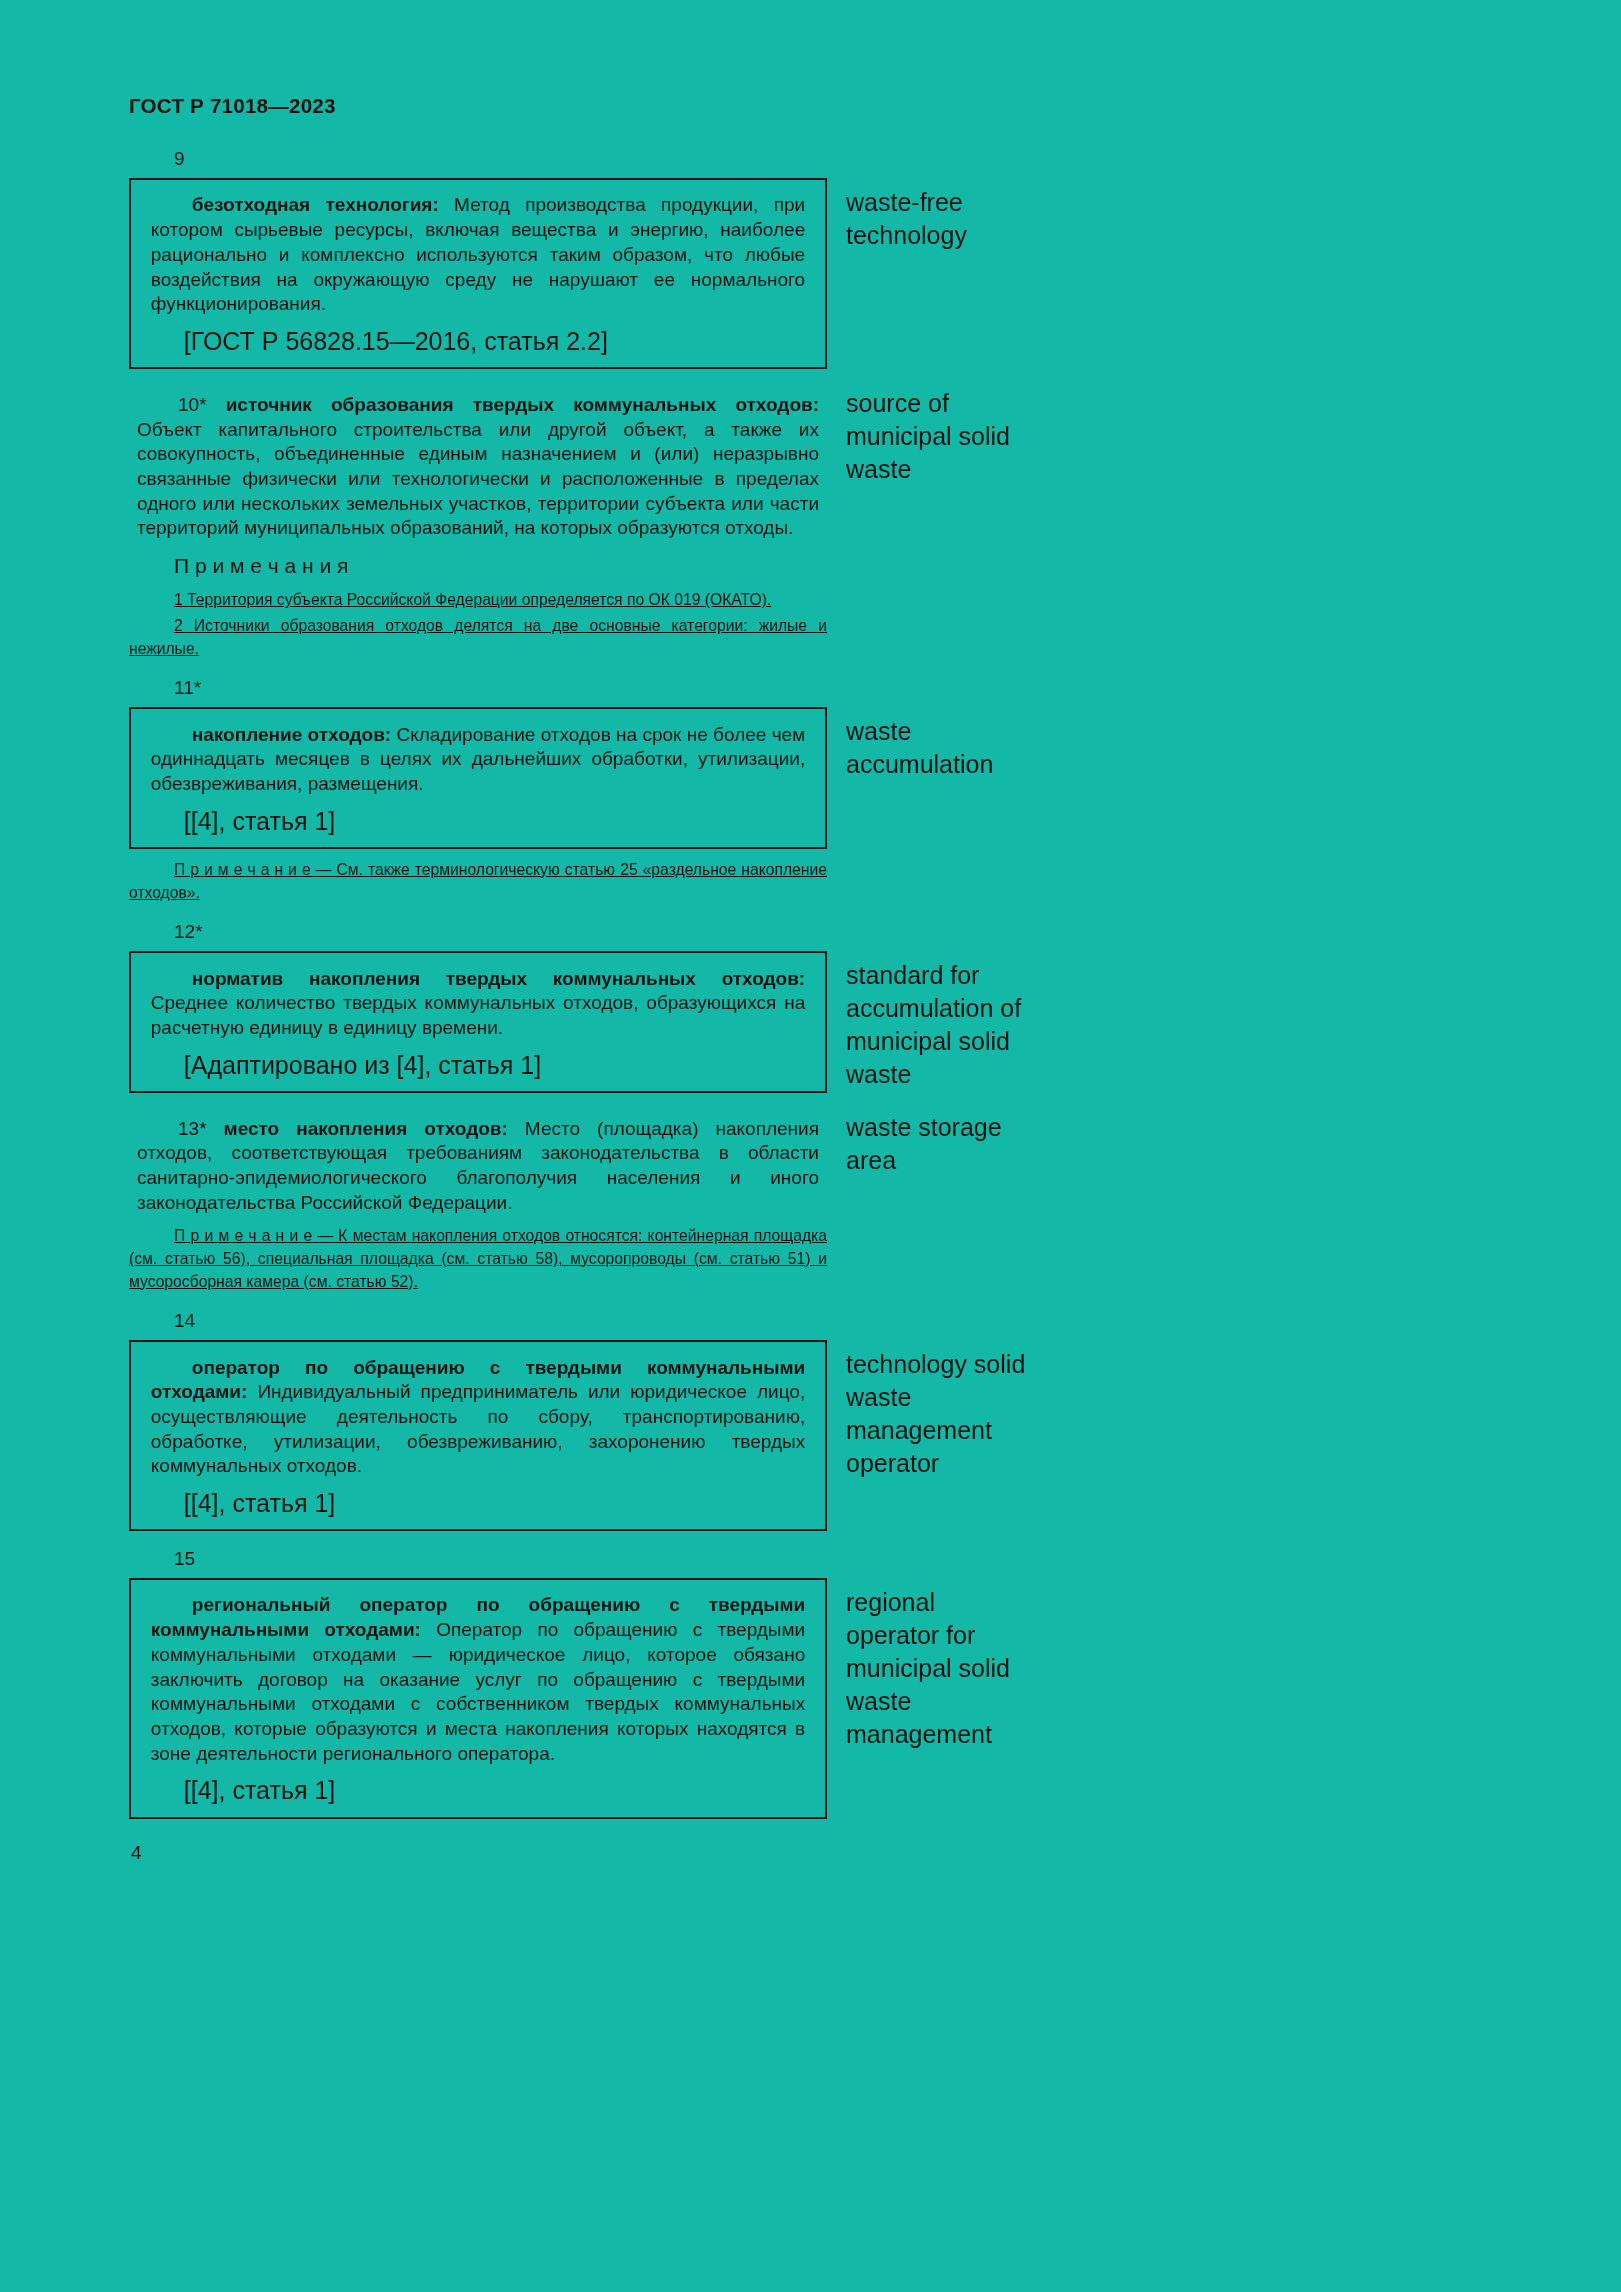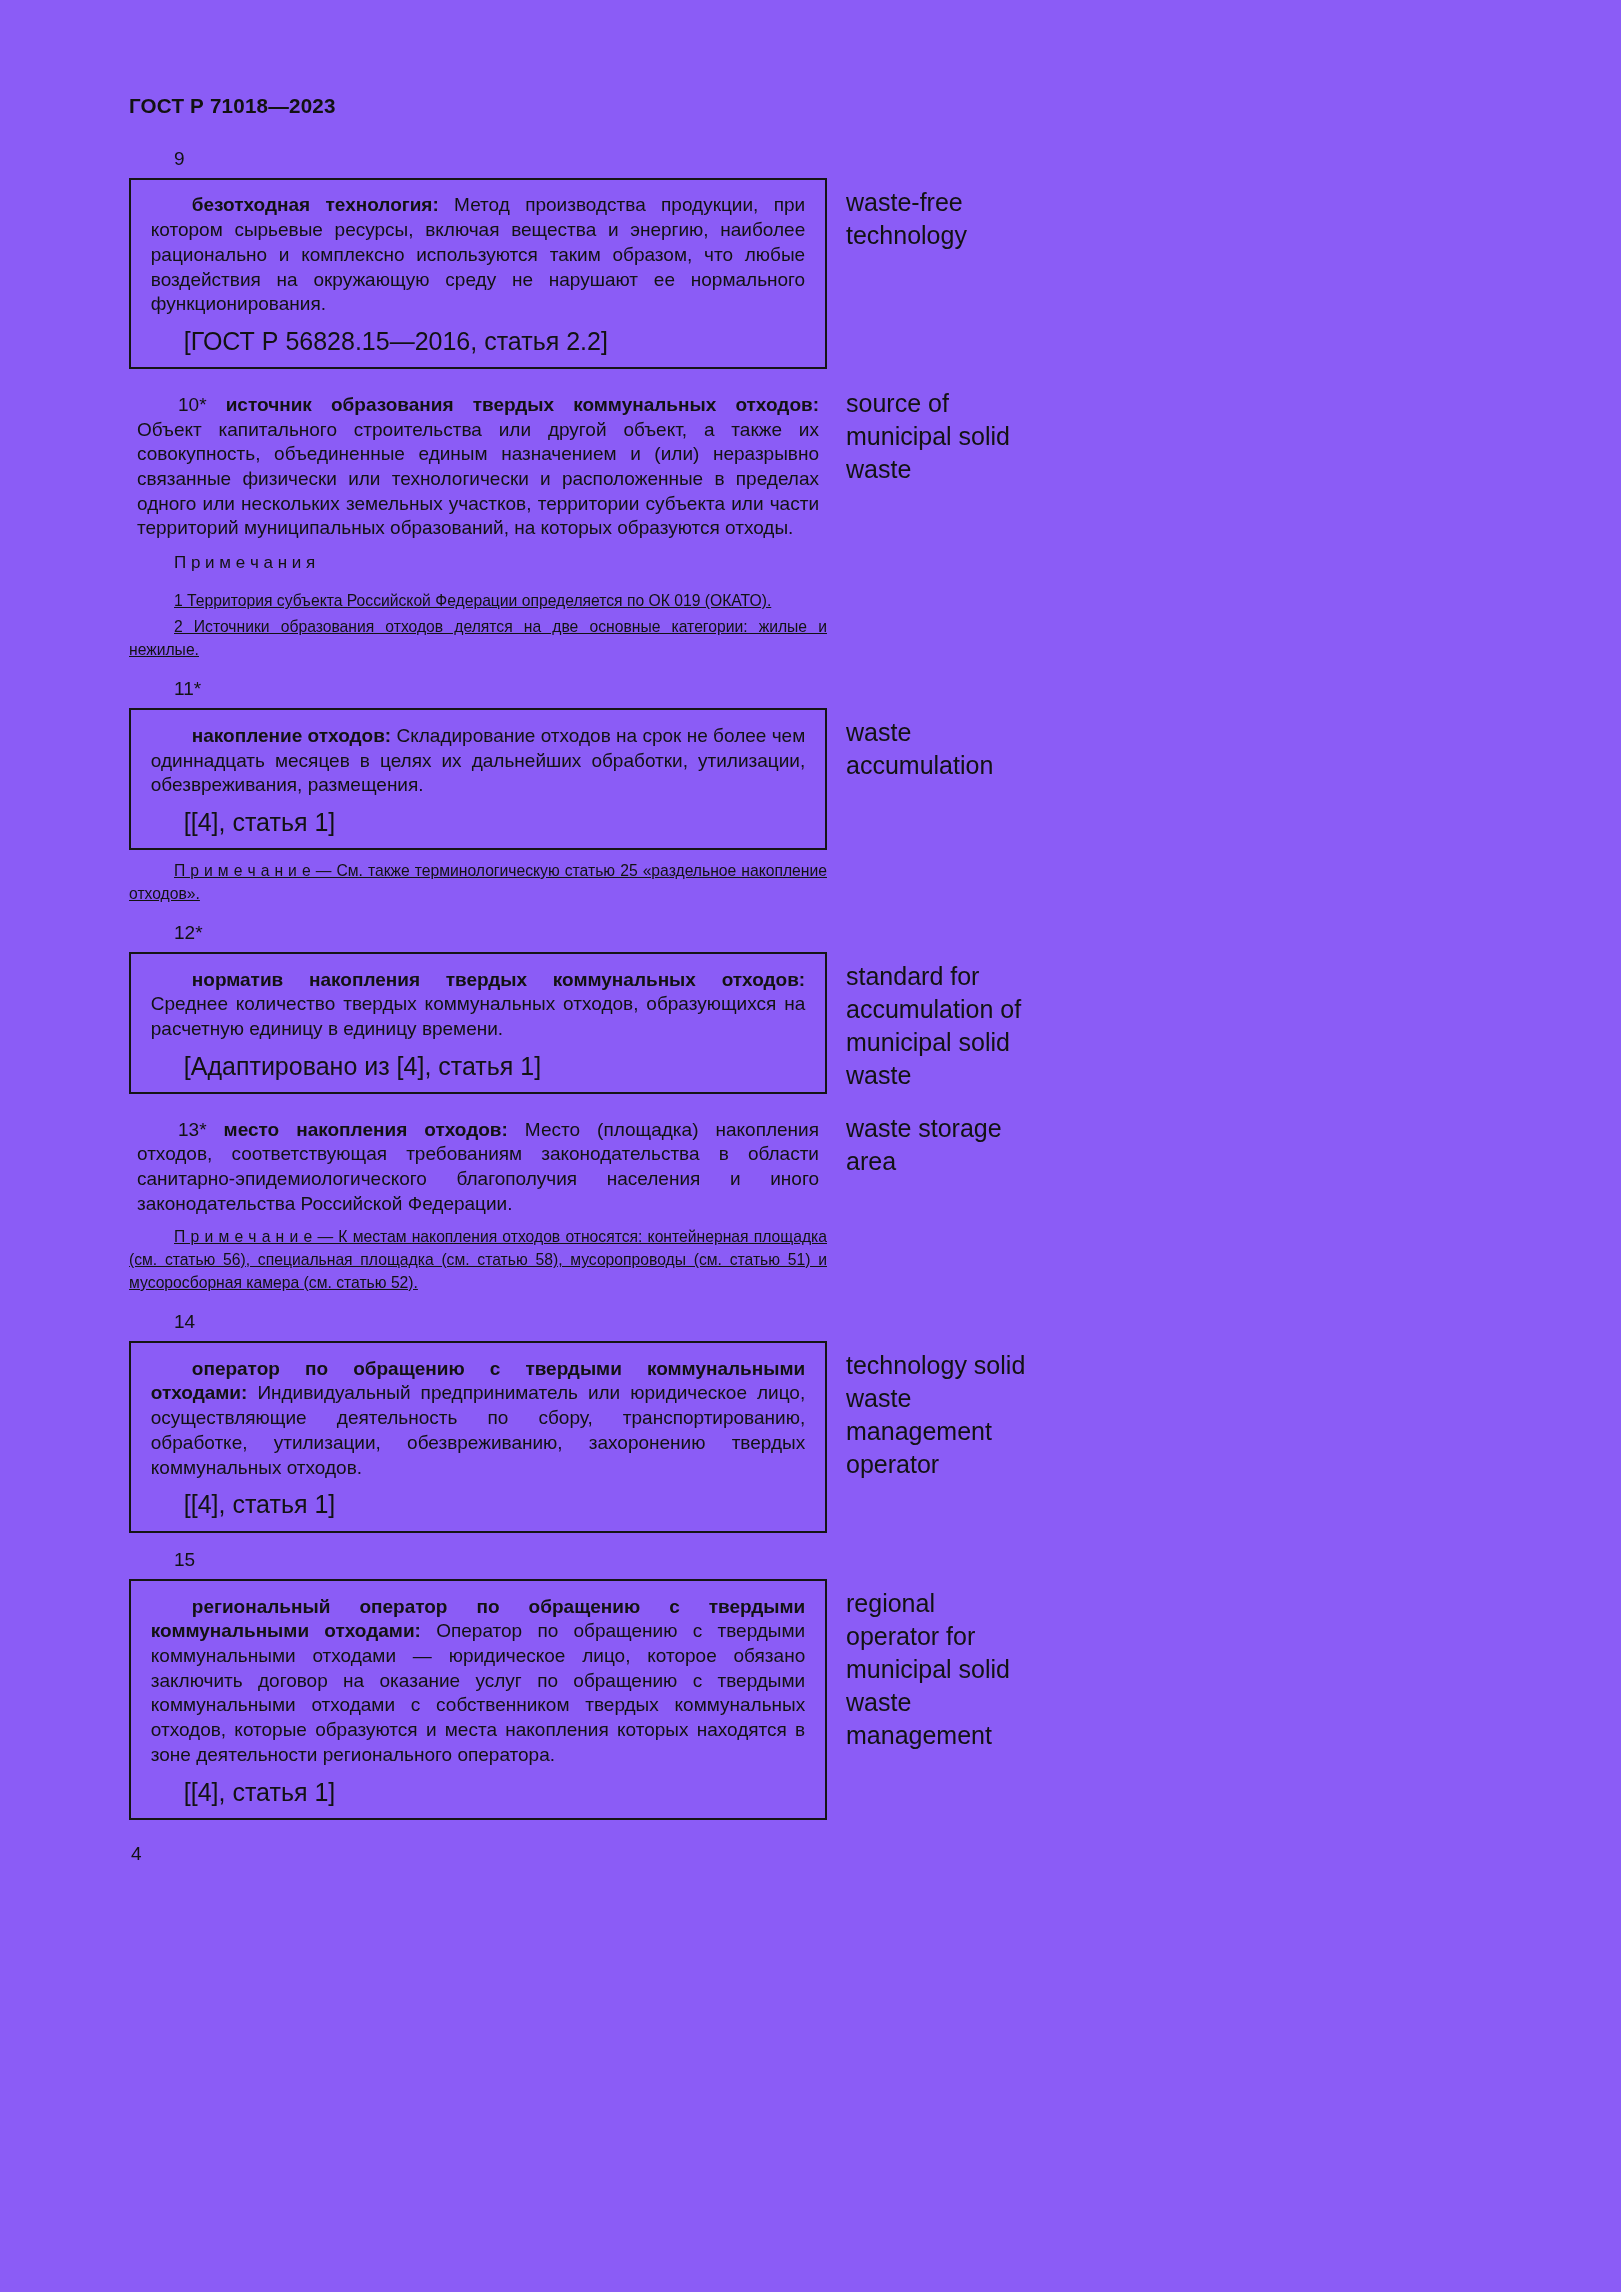--- a/index.html
+++ b/index.html
@@ -1,20 +1,20 @@
 <!DOCTYPE html>
 <html><head>
 <meta charset="utf-8">
 <title>ГОСТ Р 71018—2023 — стр. 4</title>
 <style>
   * { box-sizing: border-box; }
   html, body { margin: 0; padding: 0; background: #d9d9d9; }
   .page {
     width: 1621px; height: 2293px;
-    background: #8b5cf6;
+    background: #14b8a6;
     position: relative;
     margin: 0 auto;
     font-family: "Liberation Sans", sans-serif;
     color: #121212;
   }
   .doc-header {
     position: absolute;
     top: 94px; left: 129px;
     font-size: 20.6px; font-weight: bold;
     letter-spacing: 0.2px;
@@ -46,22 +46,22 @@
     margin: 8px;
   }
   .source {
     font-size: 25px; line-height: 1.3;
     text-indent: 41px; margin: 0;
   }
   .term { font-weight: bold; }
   .num-inline { }
   .notes { margin-top: 9.8px; }
   .note-header {
-    font-size: 17px; line-height: 1.45;
-    margin: 0 0 15px 0; text-indent: 45px;
+    font-size: 21px; line-height: 1.45;
+    margin: 0 0 8px 0; text-indent: 45px;
   }
   .note {
     font-size: 15.7px; line-height: 1.45;
     margin: 0; text-align: justify; text-indent: 45px; text-decoration: underline;
   }
   .note + .note { margin-top: 3px; }
   .page-num {
     font-size: 19px;
     margin-top: 23.5px;
     padding-left: 2px;

